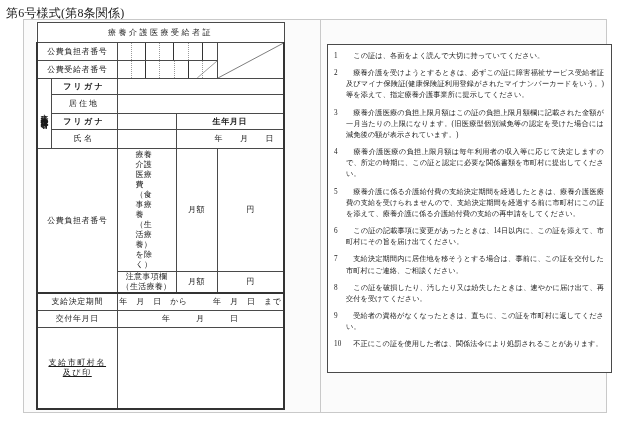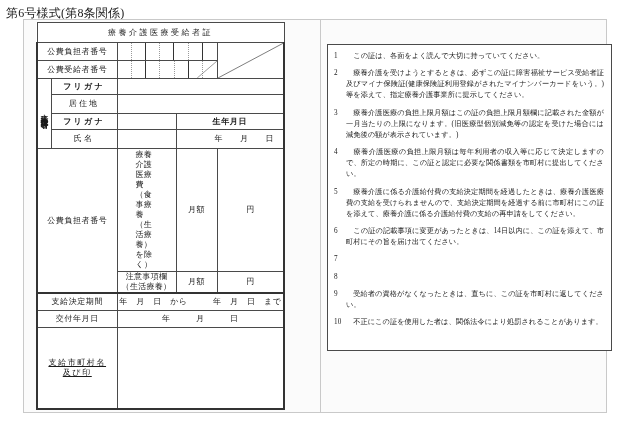--- a/index.html
+++ b/index.html
@@ -344,25 +344,27 @@
         </div>
         <div class="note">
           <div class="num">6</div>
           <div class="txt">
             <p>　この証の記載事項に変更があったときは、14日以内に、この証を添えて、市町村にその旨を届け出てください。</p>
           </div>
         </div>
         <div class="note">
           <div class="num">7</div>
           <div class="txt">
+            <p>　支給決定期間内に居住地を移そうとする場合は、事前に、この証を交付した市町村にご連絡、ご相談ください。</p>
           </div>
         </div>
         <div class="note">
           <div class="num">8</div>
           <div class="txt">
+            <p>　この証を破損したり、汚したり又は紛失したときは、速やかに届け出て、再交付を受けてください。</p>
           </div>
         </div>
         <div class="note">
           <div class="num">9</div>
           <div class="txt">
             <p>　受給者の資格がなくなったときは、直ちに、この証を市町村に返してください。</p>
           </div>
         </div>
         <div class="note">
           <div class="num">10</div>

